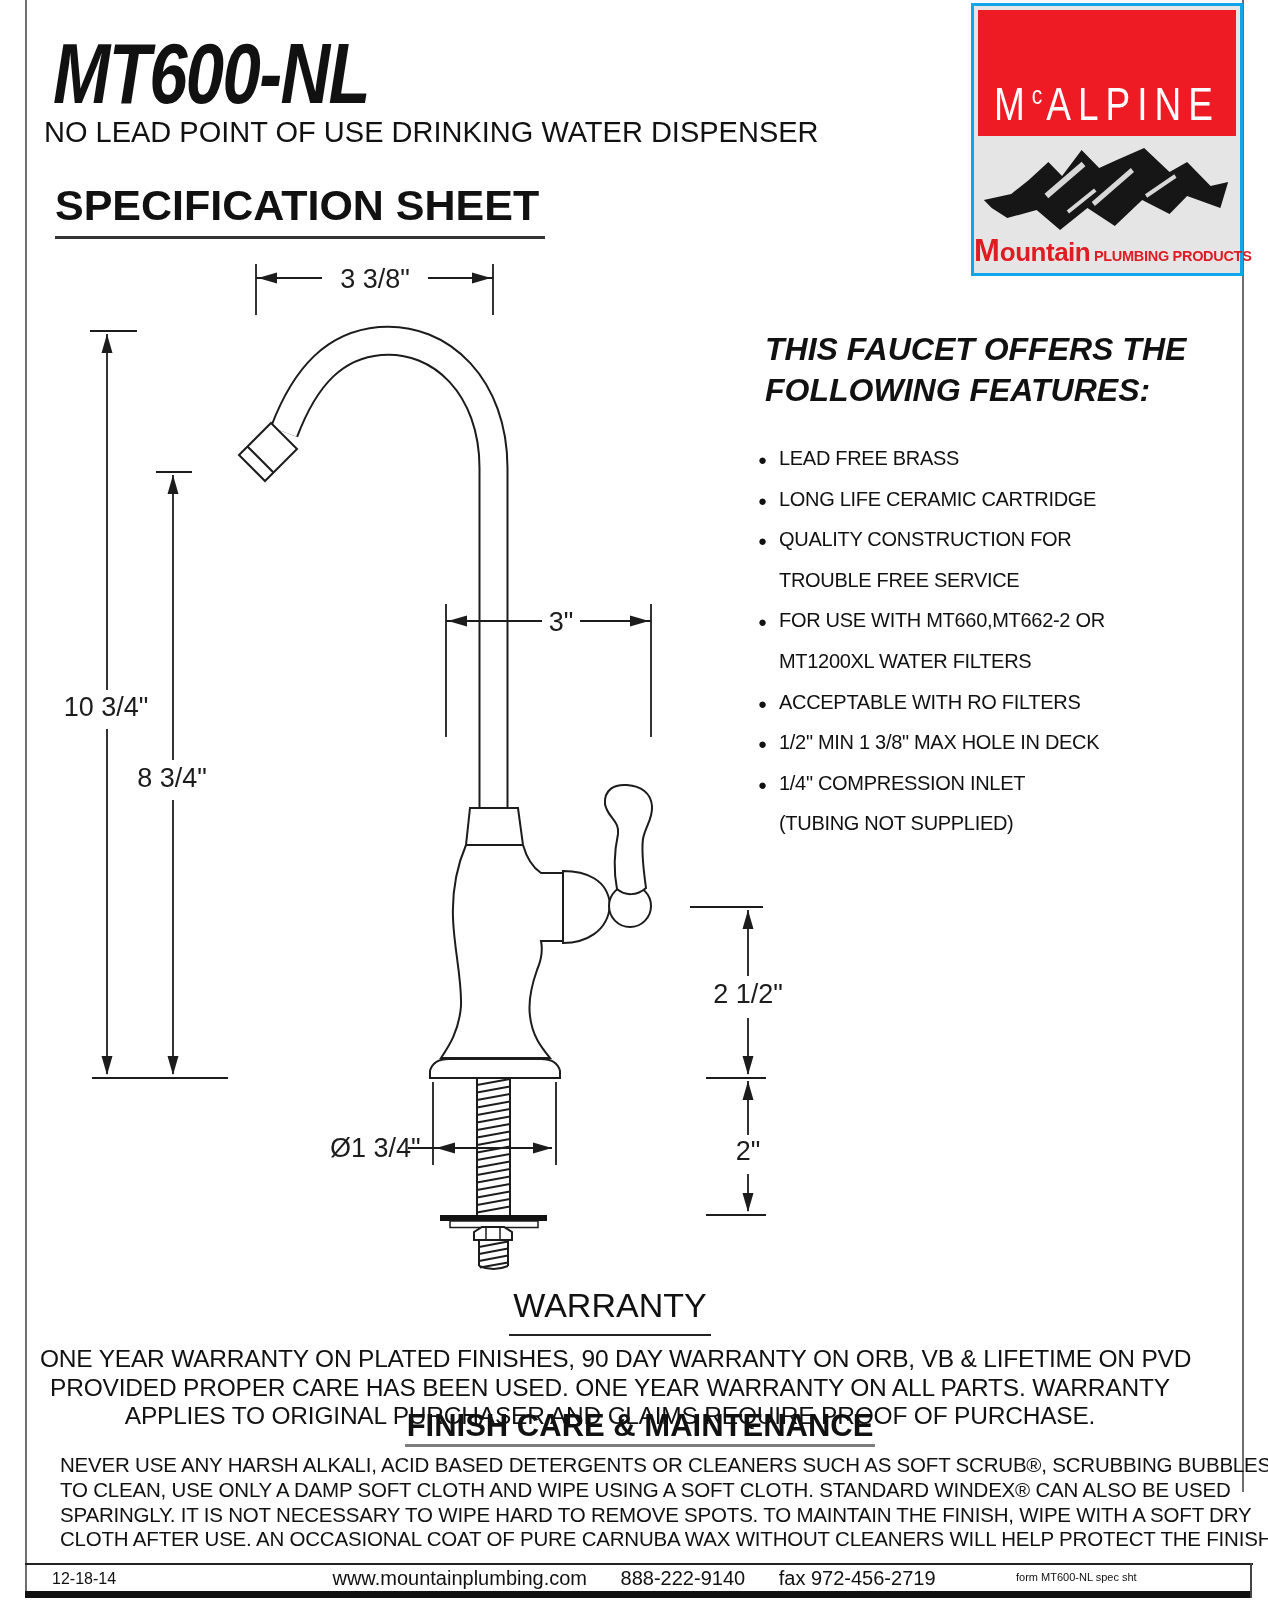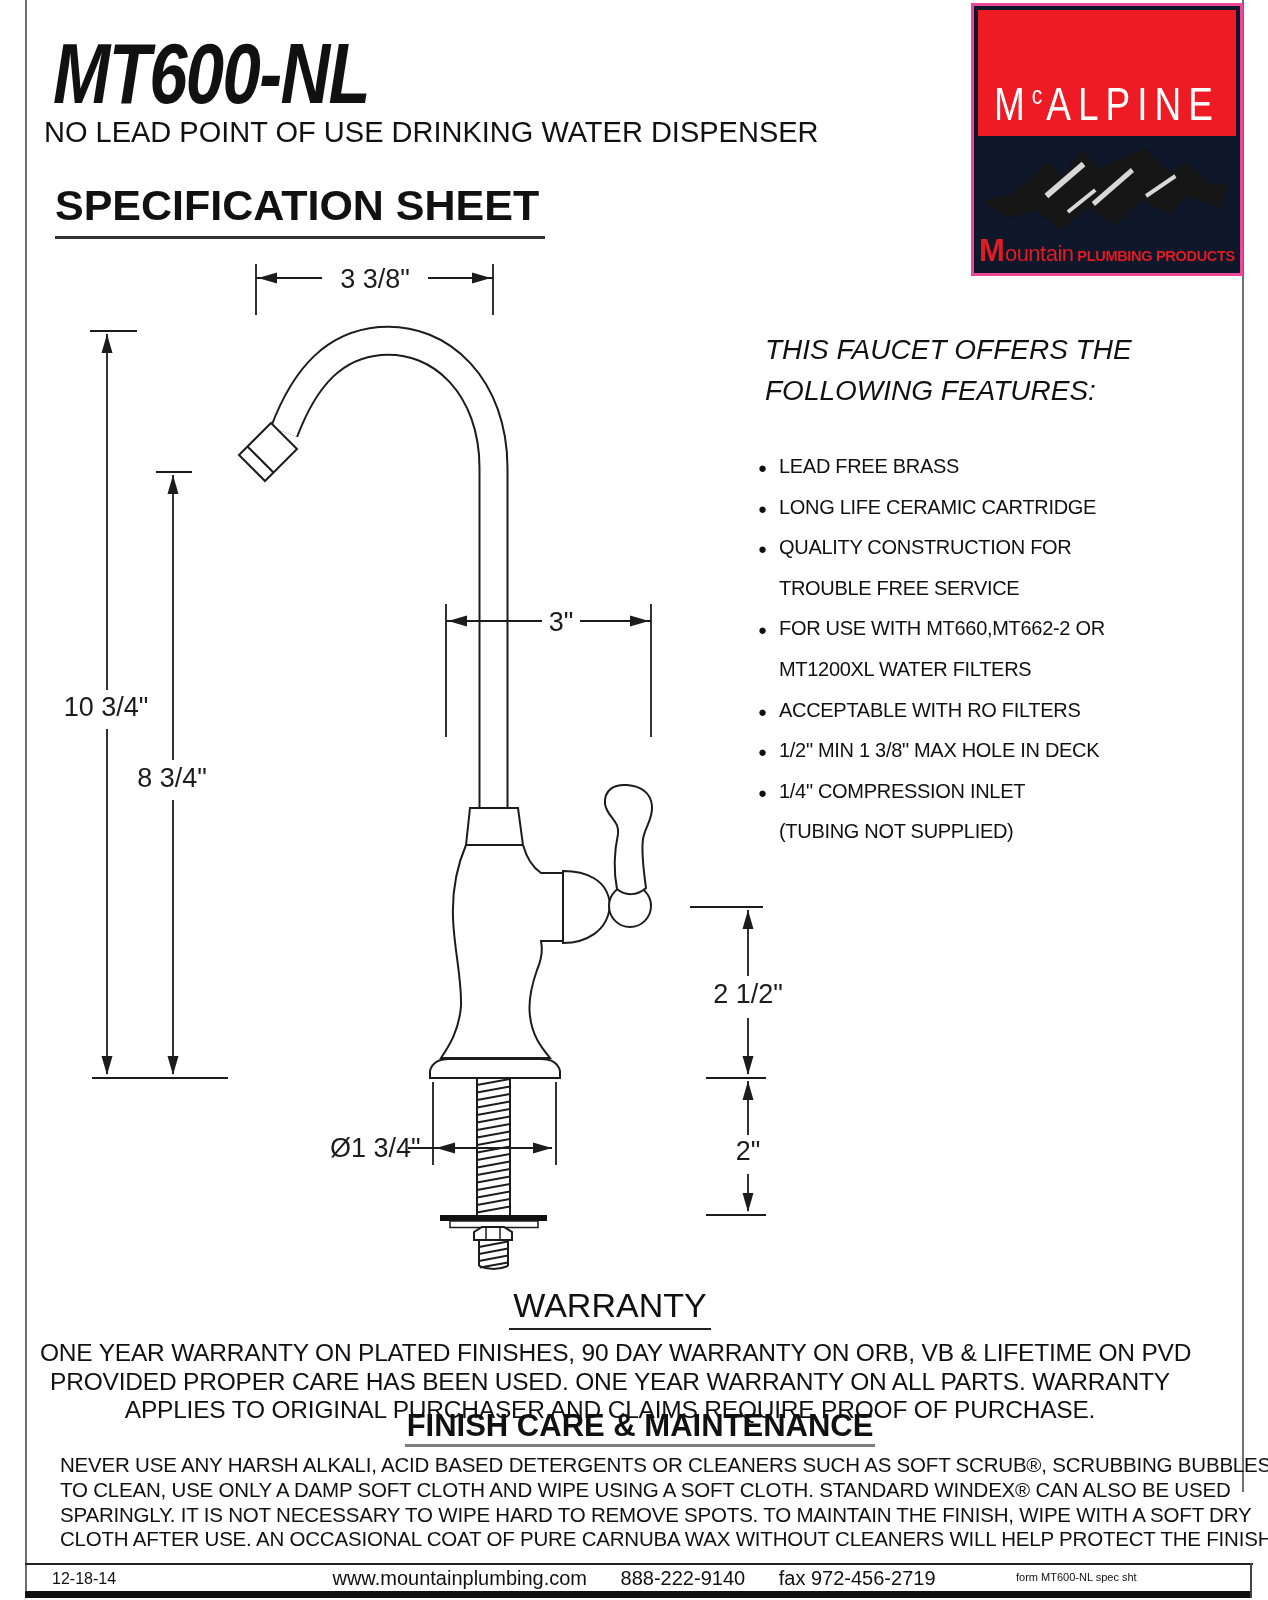--- a/index.html
+++ b/index.html
@@ -16,50 +16,50 @@
   .footer-right-tick{left:1250px;top:1563px;width:2px;height:35px;background:#444;}
 
   
   .title{left:53px;top:24px;font-size:86px;font-weight:bold;font-style:italic;
          letter-spacing:-2px;transform:scaleX(.8);transform-origin:left top;white-space:nowrap;}
   .subtitle{left:44px;top:116px;font-size:29px;white-space:nowrap;}
   .spec-heading{left:55px;top:181px;font-size:43px;font-weight:bold;white-space:nowrap;}
   .spec-underline{left:55px;top:236px;width:490px;height:3px;background:#333;}
 
   
-  .logo{left:971px;top:3px;width:272px;height:273px;background:#0f172a;
-        border:3px solid #ec4899;box-sizing:border-box;}
+  .logo{left:971px;top:3px;width:272px;height:273px;background:#e5e5e5;
+        border:3px solid #0ea5e9;box-sizing:border-box;}
   .logo-red{position:absolute;left:4px;top:4px;right:4px;height:126px;background:#ee1b24;
             display:flex;align-items:flex-end;justify-content:center;}
   .logo-brand{color:#fff;font-size:37px;letter-spacing:7px;white-space:nowrap;
               transform:scaleY(1.25);transform-origin:bottom;padding-bottom:4px;font-weight:400;}
   .logo-brand .sup{font-size:21px;position:relative;top:-13px;letter-spacing:4px;}
   .logo-mid{position:absolute;left:4px;top:132px;right:4px;height:104px;}
   .logo-name{position:absolute;left:0;right:0;bottom:4px;text-align:center;color:#e01b22;
              white-space:nowrap;}
   .logo-name .big{font-size:31px;font-weight:bold;}
-  .logo-name .rest{font-size:22px;font-weight:normal;letter-spacing:-0.5px;}
+  .logo-name .rest{font-size:26px;font-weight:bold;letter-spacing:-0.5px;}
   .logo-name .sub{font-size:14.5px;font-weight:bold;letter-spacing:-0.3px;margin-top:14px;}
 
   
   .features{left:752px;top:329px;width:480px;}
-  .features-heading{font-size:28px;font-weight:normal;font-style:italic;line-height:41px;
-                    padding-left:13px;margin-bottom:40px;}
+  .features-heading{font-size:32px;font-weight:bold;font-style:italic;line-height:41px;
+                    padding-left:13px;margin-bottom:32px;}
   .feature-row{display:flex;align-items:flex-start;height:40.6px;}
   .feature-bullet{display:inline-block;width:27px;font-size:15px;line-height:34px;
                   text-align:left;padding-left:6px;box-sizing:border-box;}
   .feature-text{font-size:20px;letter-spacing:-0.3px;white-space:nowrap;line-height:31px;}
 
   
   .drawing{left:40px;top:250px;}
 
   
   .warranty{left:40px;top:1286px;width:1140px;text-align:center;}
   .warranty-heading{display:inline-block;font-size:34px;border-bottom:2px solid #222;
-                    padding:0 4px 3px 4px;margin-bottom:9px;}
+                    padding:0 4px 9px 4px;margin-bottom:9px;}
   .warranty-line{font-size:24.5px;line-height:28.6px;letter-spacing:-0.2px;white-space:nowrap;}
   .care{left:60px;top:1408px;width:1160px;text-align:center;}
   .care-heading{display:inline-block;font-size:31px;font-weight:bold;
                 border-bottom:3px solid #7d7d7d;padding:0 2px 0 2px;margin-bottom:6px;}
   .care-line{font-size:20.5px;line-height:24.8px;letter-spacing:-0.2px;white-space:nowrap;}
 
   
   .footer-date{left:52px;top:1570px;font-size:16px;}
   .footer-center{left:0;top:1567px;width:1268px;text-align:center;font-size:20px;white-space:nowrap;}
   .footer-center span{margin:0 14px;}

